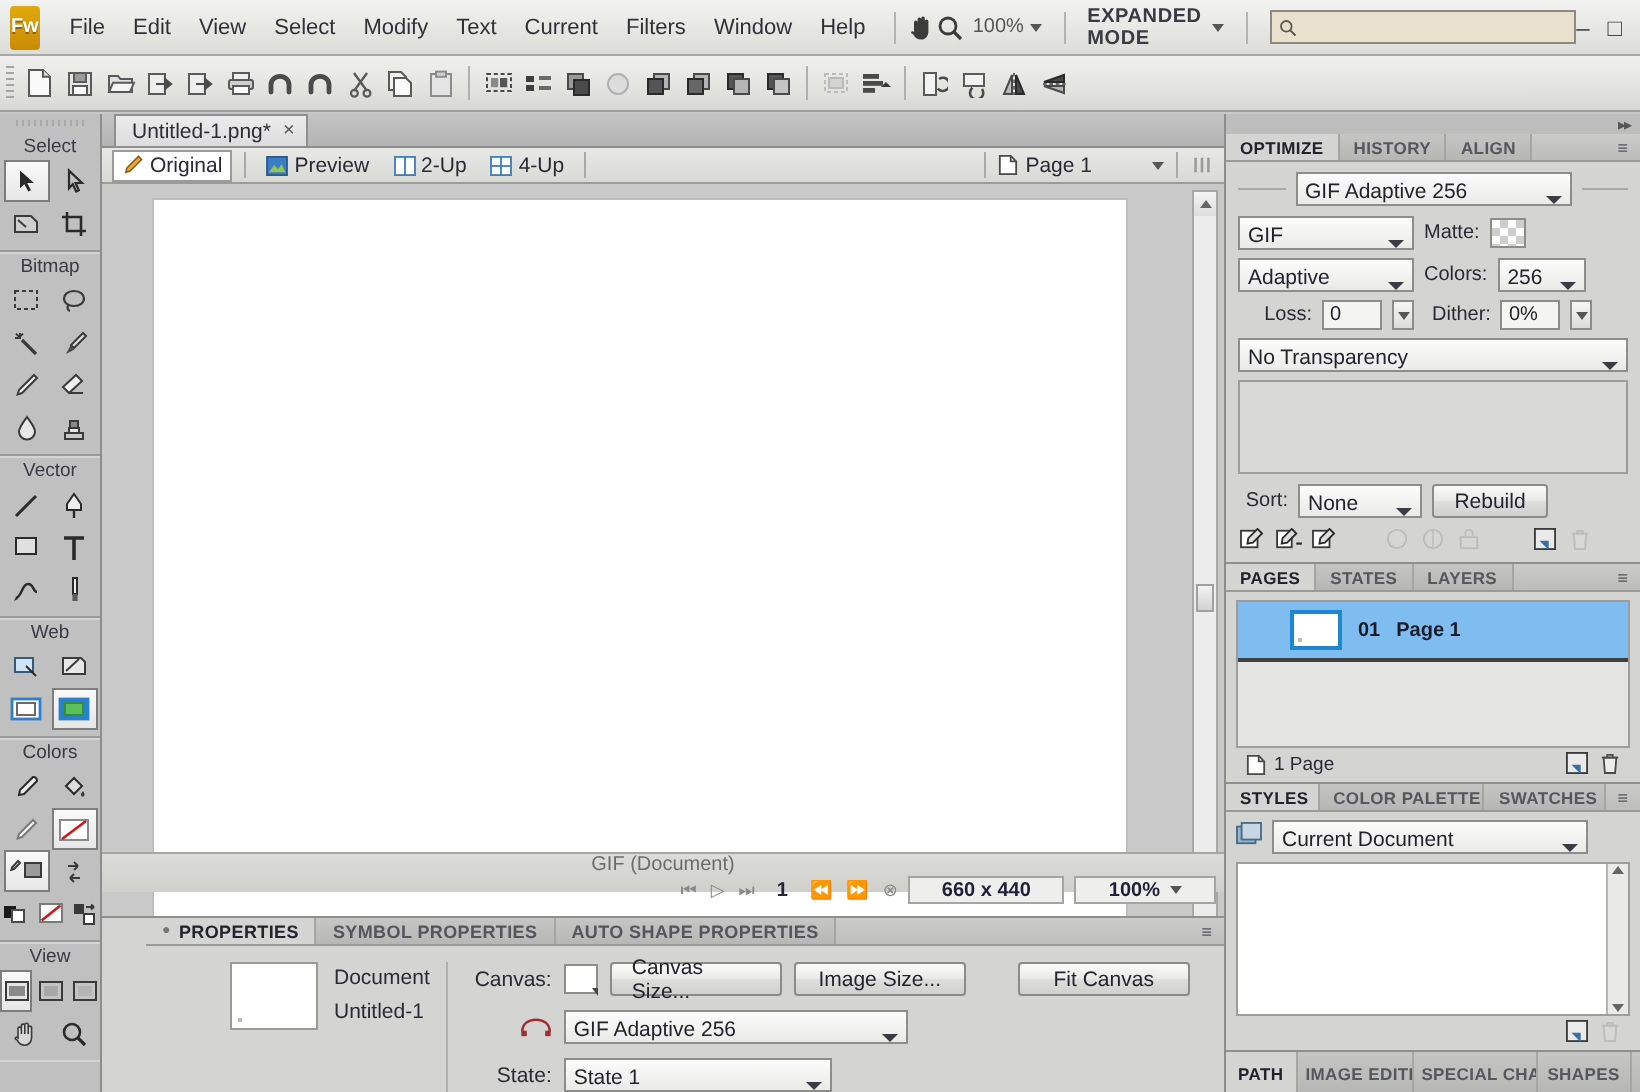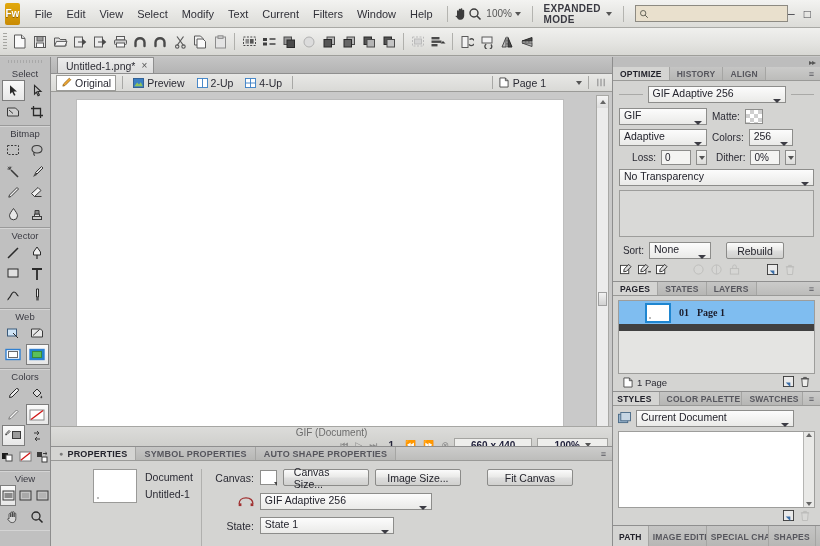--- a/index.html
+++ b/index.html
@@ -116,22 +116,22 @@
   }
   .sb-right { margin-left:auto; display:flex; align-items:center; gap:5px; }
   .sb-nav { display:flex; align-items:center; gap:7px; color:#8a8a8a; font-size:9px; }
   .sb-pageno { color:#24243a; font-size:10px; font-weight:bold; padding:0 4px; }
   .sb-field {
     background:#eeeeec; border:1px solid #a4a4a1; height:14px; padding:0 16px;
     display:flex; align-items:center; font-size:10px; color:#1f1f3a; font-weight:bold;
   }
 
   
-  .props { position:absolute; left:51px; right:208px; bottom:0; height:100px;
-           background:#d4d4d2; border-top:1px solid #8f8f8f; }
+  .props { position:absolute; left:51px; right:208px; bottom:0; height:88px;
+           background:#d4d4d2; border-top:1px solid #8f8f8f;padding-left:22px; }
   .props-tabs { height:14px; background:linear-gradient(to bottom,#cccccb,#bdbdbb);
                 display:flex; align-items:stretch; border-bottom:1px solid #9a9a98; }
   .ptab { display:flex; align-items:center; padding:0 8px; font-size:9px; font-weight:bold;
           letter-spacing:.2px; color:#55555c; border-right:1px solid #a5a5a3;
           background:linear-gradient(to bottom,#c6c6c5,#b7b7b5); }
   .ptab.active { background:#d4d4d2; color:#23232c; }
   .ptab .dot { margin-right:4px; font-size:7px; color:#777; }
   .pmenu { margin-left:auto; padding:0 6px; display:flex; align-items:center; color:#55555c; font-size:9px; }
   .props-body { display:flex; padding:8px 6px 0 6px; height:85px;margin-left:36px; }
   .doc-thumb { width:44px; height:34px; background:#fff; border:1px solid #9a9a98; margin-right:8px; position:relative;}
@@ -144,57 +144,57 @@
   .swatch-btn:after { content:''; position:absolute; right:-1px; bottom:-2px; width:0;height:0;
                       border-left:3px solid transparent;border-right:0 solid transparent;border-top:4px solid #444; }
   .btn {
     height:17px; padding:0 10px; display:flex; align-items:center; justify-content:center;
     font-size:10.5px; color:#24242c;
     background:linear-gradient(to bottom,#fbfbfb 0%,#e9e9e7 48%,#dedede 52%,#d0d0ce 100%);
     border:1px solid #8b8b89; border-radius:2px;
   }
   .select {
     height:17px; background:linear-gradient(to bottom,#fcfcfc,#eaeae8);
-    border:1px solid #8d8d8b; display:flex; align-items:flex-start;
-    padding:0 4px; font-size:10.5px; color:#23232c;flex-direction:column;
+    border:1px solid #8d8d8b; display:flex; align-items:flex-end;
+    padding:0 4px; font-size:10.5px; color:#23232c;
   }
   .select .sc { margin-left:auto; width:0;height:0;
                 border-left:4px solid transparent;border-right:4px solid transparent;border-top:4px solid #3c3c44; }
 
   
   .dock { position:absolute; right:0; top:57px; width:208px; bottom:0; background:#bdbdbd;
           border-left:1px solid #8d8d8d; }
   .dock-top { height:10px; background:#bdbdbd; display:flex; align-items:center; justify-content:flex-end; padding-right:5px; }
   .dock-top .dd { font-size:8px; color:#555; letter-spacing:-1px; }
   .pnl { background:#d4d4d2; border-bottom:1px solid #8f8f8f; }
   .pnl-tabs { height:14px; background:linear-gradient(to bottom,#cbcbca,#bcbcba);
               display:flex; align-items:stretch; border-bottom:1px solid #9a9a98; }
   .ptab2 { display:flex; align-items:center; padding:0 7px; font-size:8.5px; font-weight:bold;
            letter-spacing:.2px; color:#56565d; border-right:1px solid #a5a5a3;
            background:linear-gradient(to bottom,#c5c5c4,#b6b6b4); white-space:nowrap; overflow:hidden; }
-  .ptab2.active { background:#d4d4d2; color:#22222b;justify-content:flex-end; }
+  .ptab2.active { background:#d4d4d2; color:#22222b; }
   .pnl-body { padding:5px 6px; }
   .dim { display:flex; align-items:center; gap:5px; margin-bottom:5px; }
   .hline { flex:1; height:1px; background:#a9a9a7; }
   .gridrow { display:flex; align-items:center; gap:5px; margin-bottom:4px; }
   .lbl { font-size:10px; color:#2a2a33; }
   .numfield { background:#f4f4f2; border:1px solid #8d8d8b; height:15px; width:30px;
               display:flex; align-items:center; padding:0 3px; font-size:10px; color:#23232c; }
   .stepper { width:11px; height:15px; background:linear-gradient(to bottom,#f6f6f4,#dcdcda);
              border:1px solid #8d8d8b; display:flex;align-items:center;justify-content:center; }
   .matte { width:18px; height:15px; border:1px solid #8d8d8b; position:relative;
            background-image: linear-gradient(45deg,#cfcfcf 25%,transparent 25%,transparent 75%,#cfcfcf 75%),
                              linear-gradient(45deg,#cfcfcf 25%,#fff 25%,#fff 75%,#cfcfcf 75%);
            background-size:8px 8px; background-position:0 0,4px 4px; }
   .palette-area { height:47px; background:#d9d9d7; border:1px solid #9d9d9b; margin-bottom:5px; }
   .iconrow { display:flex; align-items:center; gap:4px; margin-top:4px; }
   .minibtn { width:14px; height:13px; display:flex; align-items:center; justify-content:center; }
   .pagelist { background:#e4e4e2; border:1px solid #9d9d9b; height:74px; }
   .pagerow { height:30px; background:#7fbdf0; display:flex; align-items:center; gap:8px; padding:0 4px;
-             border-bottom:7px solid #404040;font-family:Liberation Serif, serif; }
+             border-bottom:2px solid #404040; }
   .pagethumb { width:26px; height:20px; background:#fff; border:2px solid #1f86d0; margin-left:22px; position:relative;}
   .pagethumb:after{content:'';position:absolute;left:2px;bottom:2px;width:2px;height:2px;background:#bbb;}
   .pagename { font-size:10px; font-weight:bold; color:#1a1a28; }
   .pnl-foot { height:17px; display:flex; align-items:center; padding:0 5px; gap:4px; font-size:9.5px; color:#2a2a33; }
   .pnl-foot .right { margin-left:auto; display:flex; gap:6px; align-items:center; }
   .stylebox { background:#ffffff; border:1px solid #9d9d9b; height:77px; position:relative; }
   .stylebox .sbar { position:absolute; right:0; top:0; bottom:0; width:11px; background:#e9e9e7; border-left:1px solid #b5b5b3;
                     display:flex; flex-direction:column; justify-content:space-between; align-items:center; padding:1px 0; }
   .botbar { height:22px; background:linear-gradient(to bottom,#cbcbca,#bcbcba); display:flex; align-items:stretch;
             border-bottom:1px solid #9a9a98; }
@@ -891,21 +891,21 @@
             <span class="sc"></span>
           </div>
         </div>
         <div class="palette-area"></div>
         <div class="gridrow">
           <span class="lbl" style="width:25px;text-align:right">Sort:</span>
           <div class="select" style="width:62px">
             <span>None</span>
             <span class="sc"></span>
           </div>
-          <div class="btn" style="width:58px;margin-left:10px">Rebuild</div>
+          <div class="btn" style="width:58px;margin-left:0">Rebuild</div>
         </div>
         <div class="iconrow">
           <div class="minibtn">
               <svg width="12" height="11" viewBox="0 0 13 12">
                 <rect x="0.5" y="1.5" width="9" height="9" fill="#fff" stroke="#3a3a3a"></rect>
                 <path d="M9.5 0.5l2.5 2.5-5 5-3 .5.5-3z" fill="#ddd" stroke="#2a2a2a"></path>
               </svg>
             </div>
           <div class="minibtn">
               <svg width="13" height="11" viewBox="0 0 14 12">

